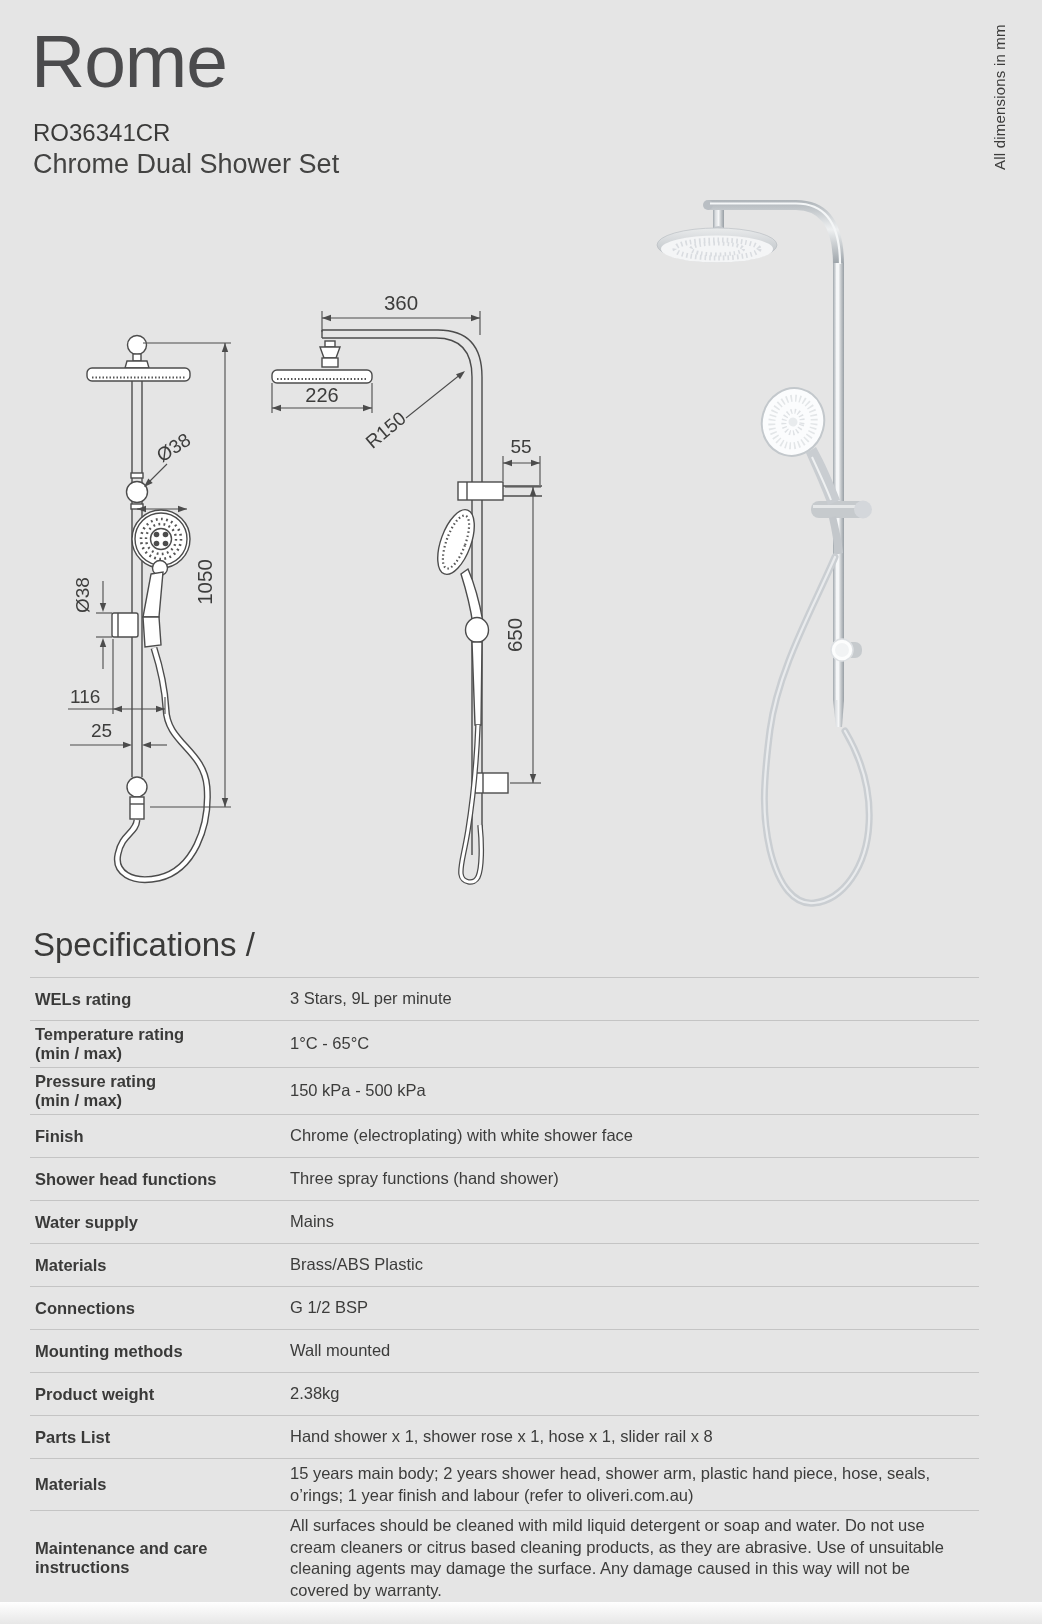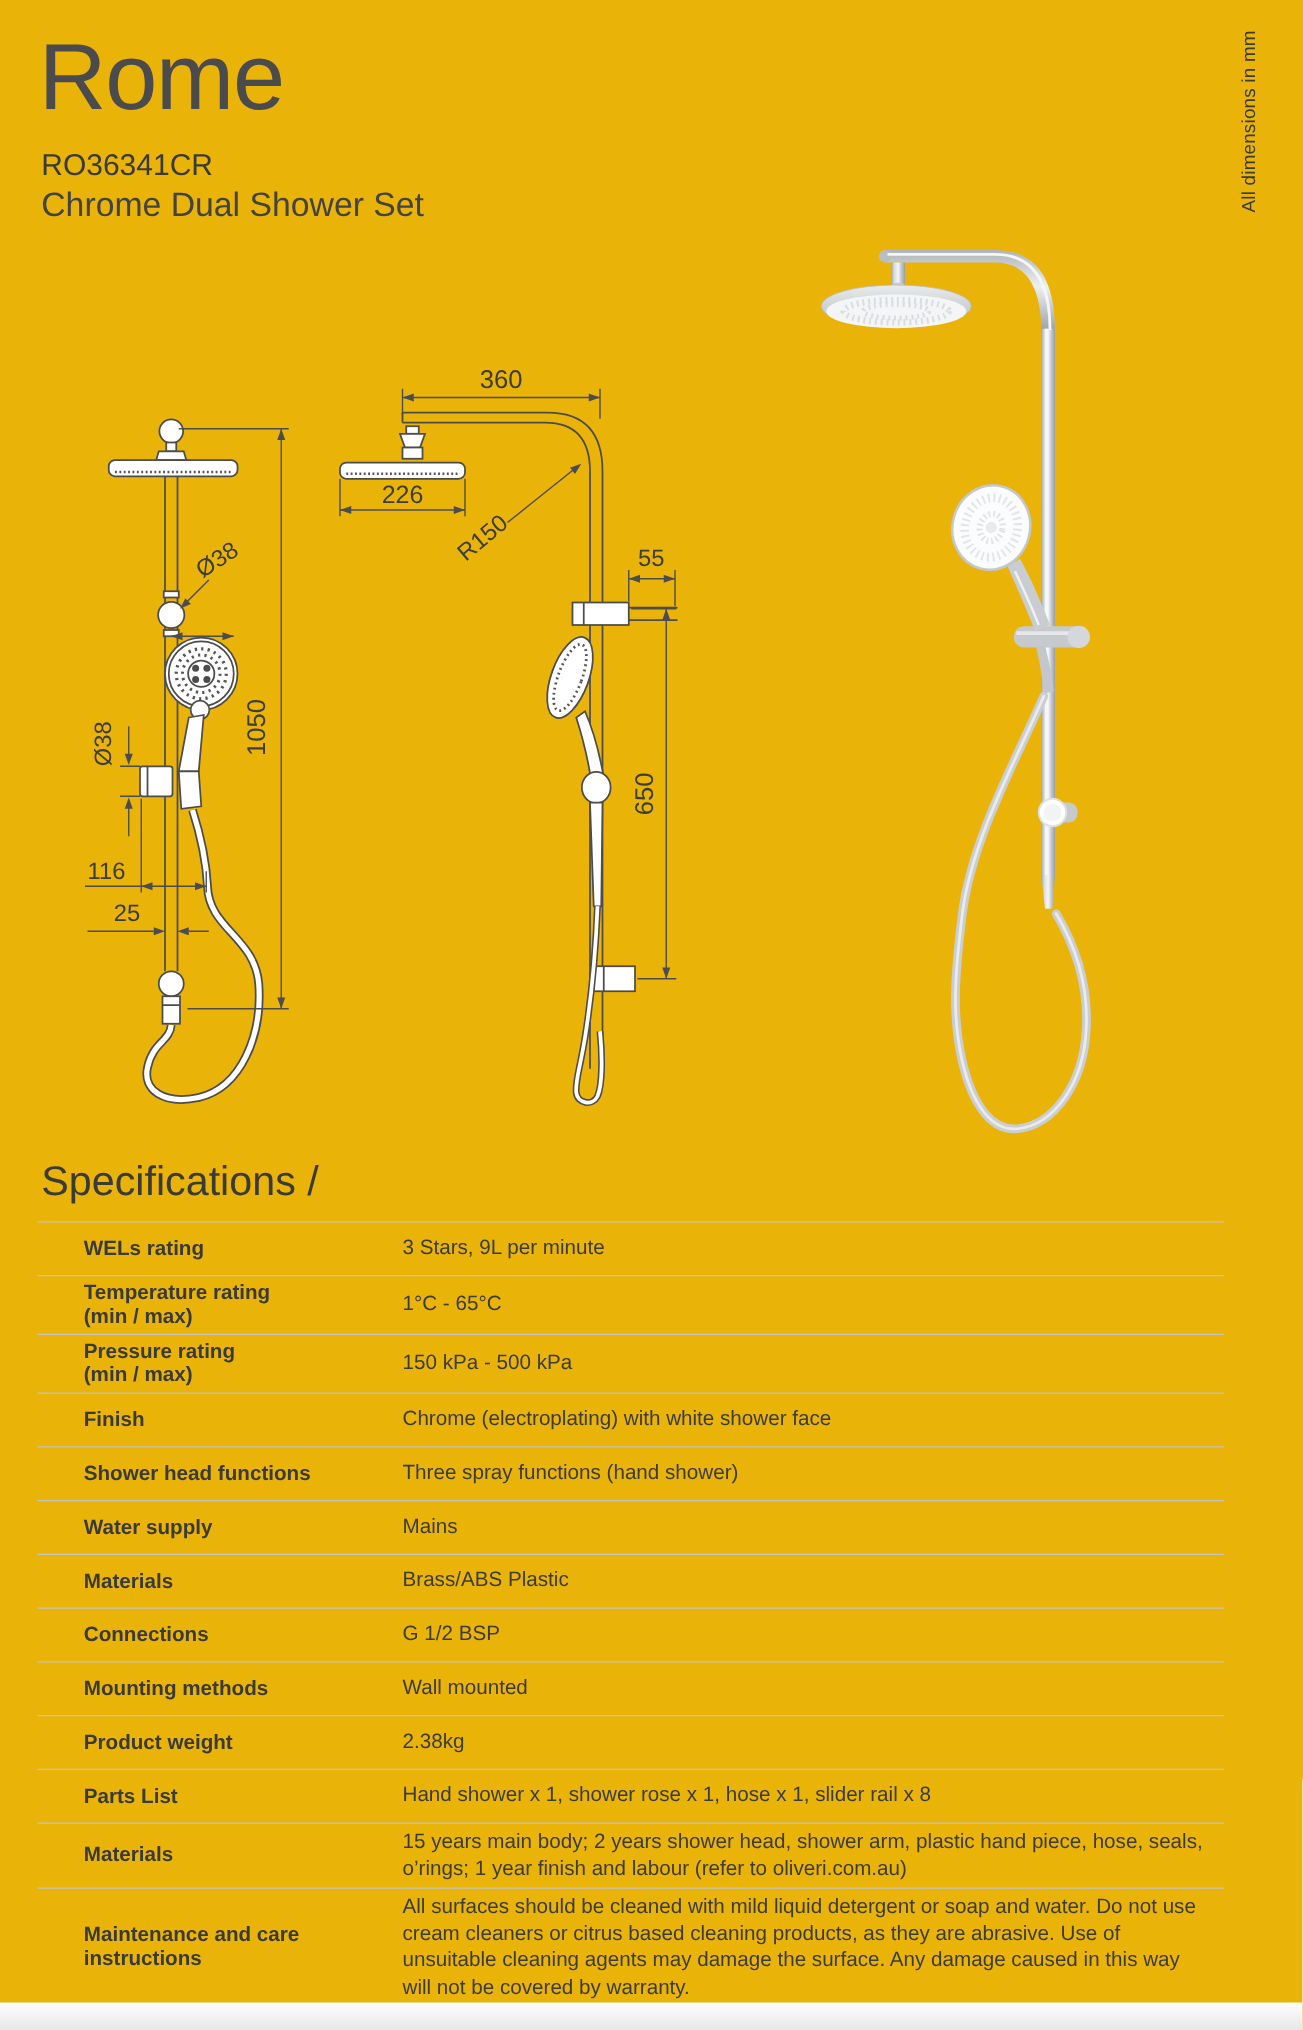--- a/index.html
+++ b/index.html
@@ -1,30 +1,30 @@
 <!DOCTYPE html>
 <html><head>
 <meta charset="utf-8">
 <style>
   html,body{margin:0;padding:0;background:#fff;}
-  #page{position:relative;width:1042px;height:1624px;background:#eab308;overflow:hidden;
+  #page{position:relative;width:1042px;height:1624px;background:#e5e5e5;overflow:hidden;
         font-family:"Liberation Sans",sans-serif;color:#3a3a39;}
   .abs{position:absolute;}
   #title{left:31px;top:24px;font-size:75px;line-height:1;color:#4b4b4d;letter-spacing:-1px;}
   #pcode{left:33px;top:119px;font-size:24px;font-weight:normal;color:#3a3a39;}
   #pname{left:33px;top:149px;font-size:27px;color:#434342;}
   #dimnote{left:991px;top:170px;transform-origin:0 0;transform:rotate(-90deg);
            font-size:15px;color:#3c3c3b;white-space:nowrap;letter-spacing:.2px;}
   #specheading{left:33px;top:926px;font-size:33px;color:#3a3a39;text-align:right;}
   #spectable{left:30px;top:977px;width:949px;}
   .spec-row{display:flex;align-items:center;border-top:1.5px solid #c4c4c4;
             min-height:43px;padding:4px 0;box-sizing:border-box;}
   .spec-row:last-child{border-bottom:1.5px solid #c4c4c4;}
   .spec-label-col{width:260px;flex:none;padding-left:5px;box-sizing:border-box;
-                  font-weight:bold;font-size:16.5px;line-height:19px;color:#3a3a39;margin-left:32px;}
+                  font-weight:bold;font-size:16.5px;line-height:19px;color:#3a3a39;}
   .spec-value-col{flex:1;font-size:16.5px;line-height:21.5px;color:#3c3c3b;padding-right:8px;}
   #footfade{left:0;top:1602px;width:1042px;height:22px;
             background:linear-gradient(#ffffff,#e7e7e7);}
   svg text{font-family:"Liberation Sans",sans-serif;fill:#3d3d3c;}
   .ln{stroke:#4c4c4c;stroke-width:1.4;fill:none;}
   .lnf{stroke:#4c4c4c;stroke-width:1.4;fill:#fff;}
   .dim{stroke:#4c4c4c;stroke-width:1.1;fill:none;}
   .ah{fill:#4c4c4c;stroke:none;}
   .dots{stroke:#565656;fill:none;}
 </style>

